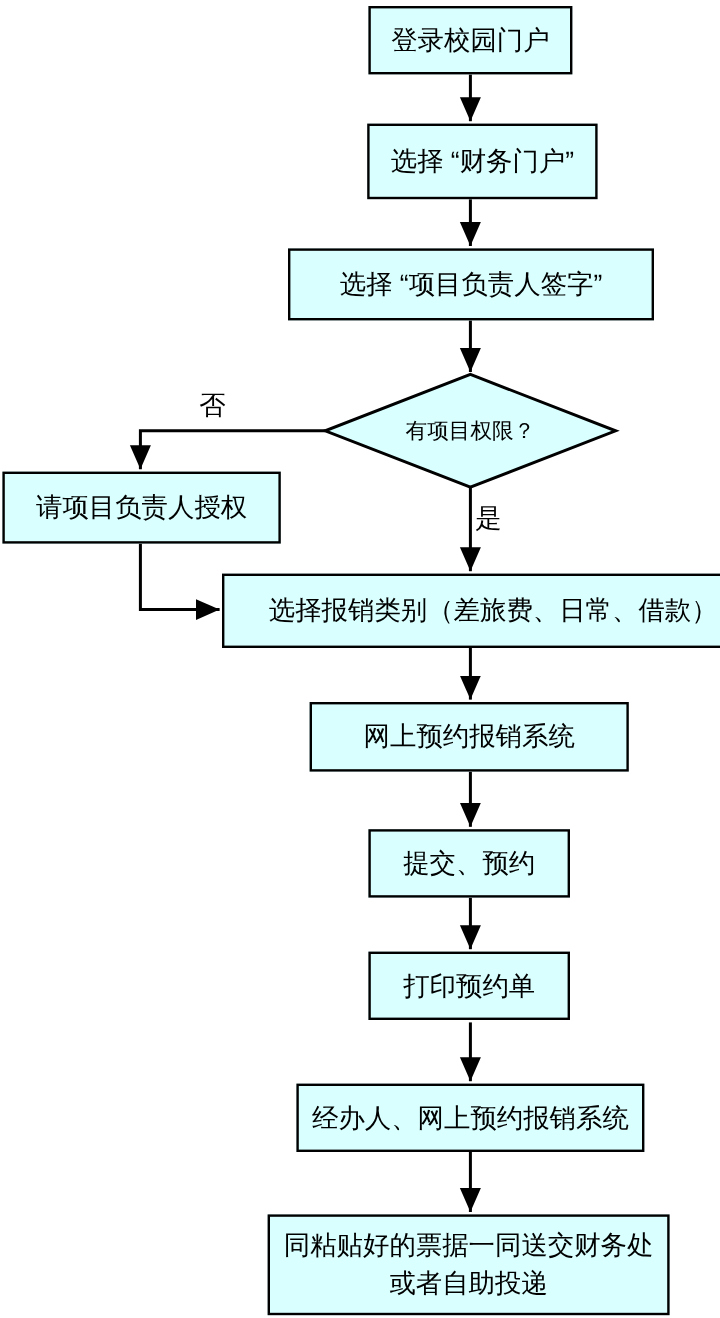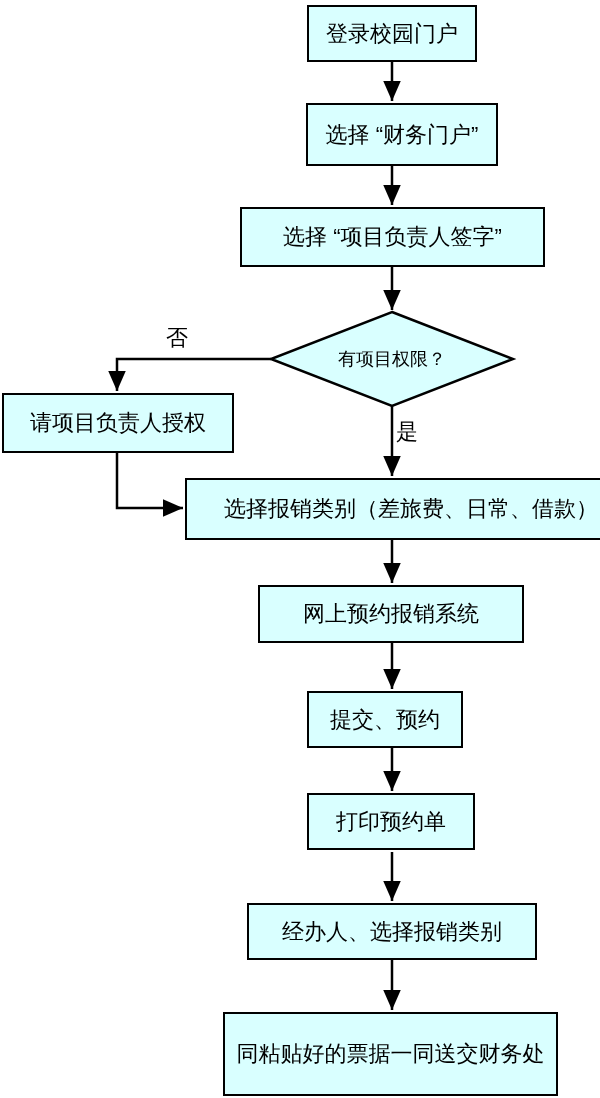--- a/index.html
+++ b/index.html
@@ -22,21 +22,21 @@
     font-size:18px; text-align:center; pointer-events:none;
   }
   .edge-label { position:absolute; font-size:22px; line-height:1; }
   
   .n-login     { left:307px; top:5px;    width:170px; height:57px; }
   .n-portal    { left:306px; top:103px;  width:192px; height:63px;text-align:right; }
   .n-system    { left:240px; top:207px;  width:305px; height:60px; }
   .n-authorize { left:2px;   top:393px;  width:232px; height:60px; }
   .n-category  { left:185px; top:478px;  width:452px; height:62px; }
   .n-input     { left:258px; top:585px;  width:266px; height:58px; }
-  .n-submit    { left:307px; top:691px;  width:156px; height:57px; }
+  .n-submit    { left:307px; top:691px;  width:168px; height:57px; }
   .n-print     { left:307px; top:793px;  width:168px; height:57px; }
   .n-sign      { left:247px; top:903px;  width:290px; height:57px; }
   .n-deliver   { left:223px; top:1012px; width:335px; height:84px; }
   .t-decision  { left:271px; top:312px;  width:242px; height:94px; }
   .l-no  { left:166px; top:327px; }
   .l-yes { left:396px; top:421px; }
 </style>
 </head>
 <body>
 
@@ -95,22 +95,23 @@
 
   <div class="node n-submit">
     <span>提交、预约</span>
   </div>
 
   <div class="node n-print">
     <span>打印预约单</span>
   </div>
 
   <div class="node n-sign">
-    <span>经办人、选择报销类别</span>
+    <span>经办人、网上预约报销系统</span>
   </div>
 
   <div class="node n-deliver multiline">
     <div>
       <span>同粘贴好的票据一同送交财务处</span>
+      <span>或者自助投递</span>
     </div>
   </div>
 
 </div>
 
 </body></html>

